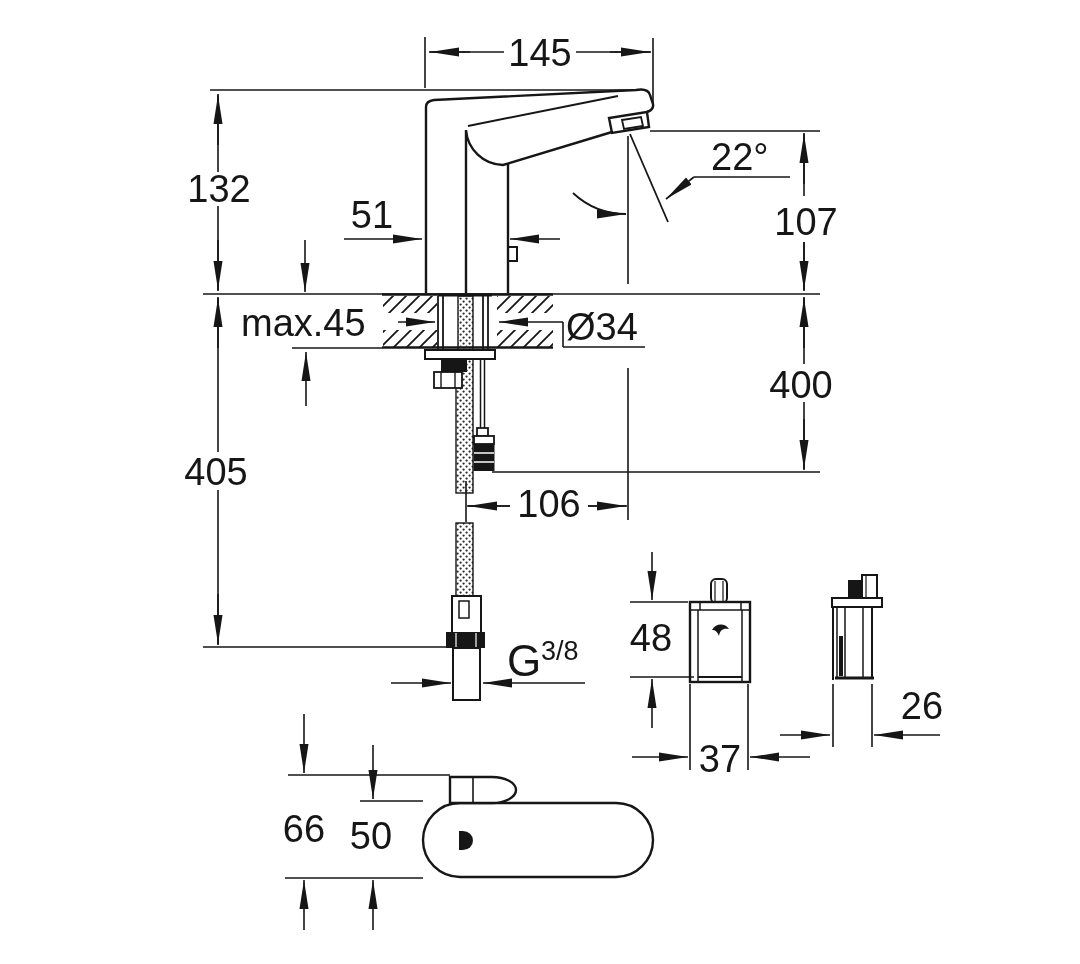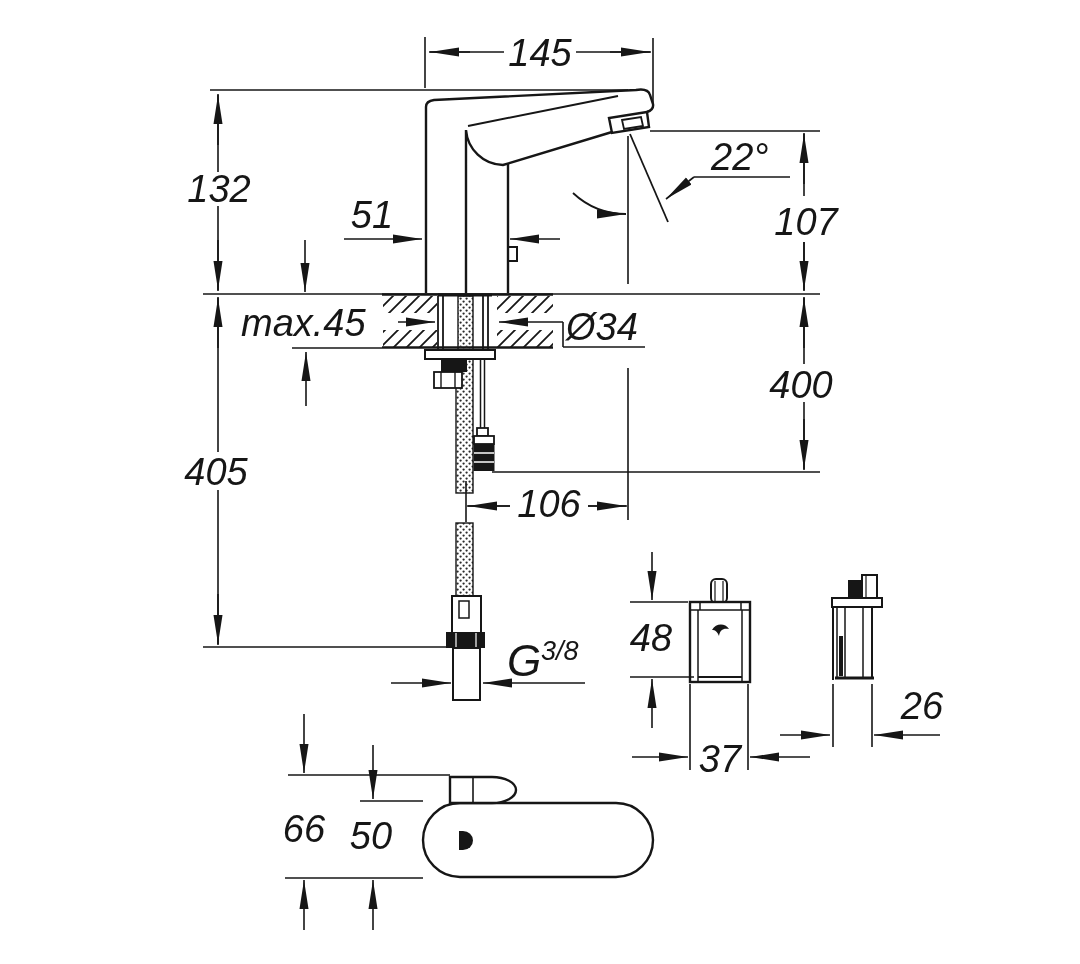--- a/index.html
+++ b/index.html
@@ -1,17 +1,17 @@
 <!DOCTYPE html>
 <html><head>
 <meta charset="utf-8">
 <style>
   html,body{margin:0;padding:0;background:#e8e8e8;}
   .stage{width:1080px;height:964px;background:#ffffff;position:relative;overflow:hidden;
-         font-family:"Liberation Sans", sans-serif;font-style:italic;}
+         font-family:"Liberation Sans", sans-serif;}
   svg{display:block;}
   text{fill:#161616;font-family:"Liberation Sans", sans-serif;}
   .dimtxt{font-size:38px;}
   .dimtxt-small{font-size:27px;}
   .dimtxt-big{font-size:44px;}
 </style>
 </head>
 <body>
 
 <div class="stage">

